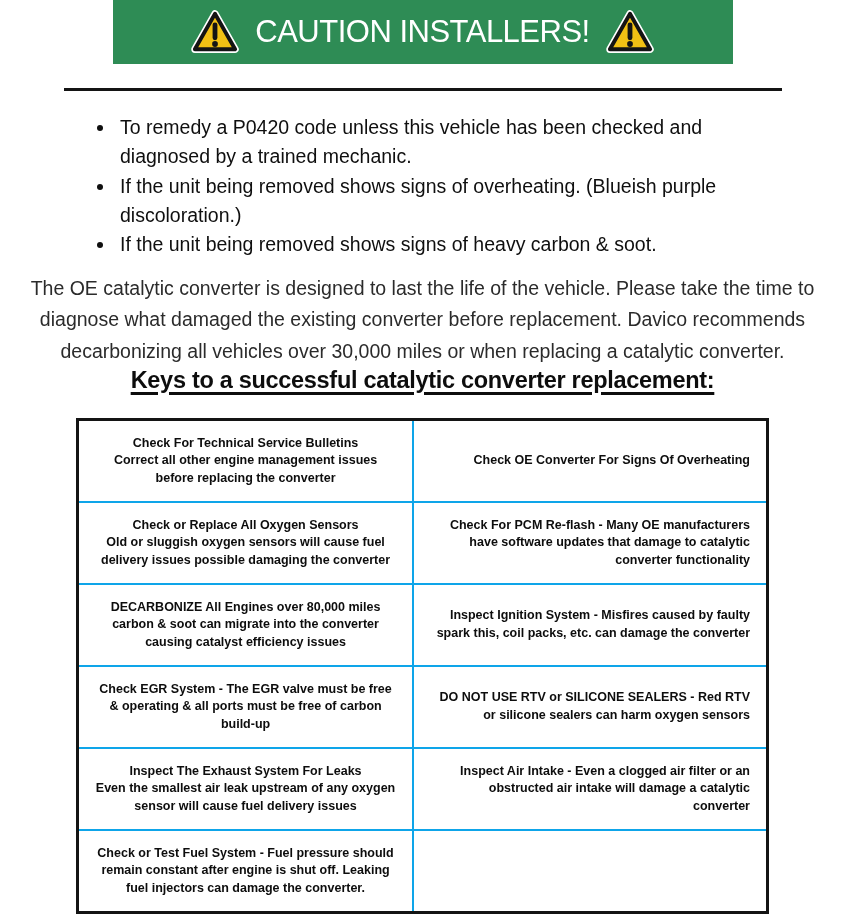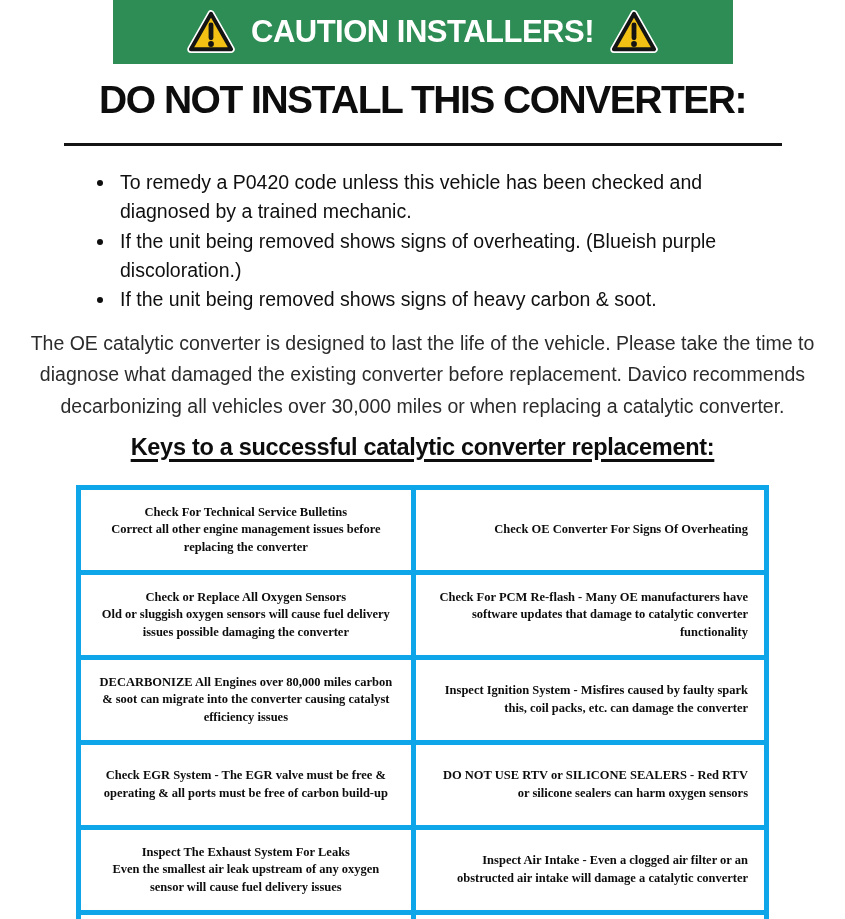--- a/index.html
+++ b/index.html
@@ -24,21 +24,21 @@
     margin: 0 auto;
     background: #2e8c55;
     display: flex;
     align-items: center;
     justify-content: center;
     gap: 16px;
   }
   .banner-text {
     color: #ffffff;
     font-size: 31px;
-    font-weight: bold;
+    font-weight: normal;
     letter-spacing: -0.5px;
     white-space: nowrap;
   }
   .tri-icon { width: 48px; height: 44px; display: block; }
   
   .main-heading {
     margin: 16px 0 0 0;
     text-align: center;
     font-size: 39px;
     font-weight: bold;
@@ -67,49 +67,48 @@
     margin: 14px auto 0 auto;
     width: 838px;
     text-align: center;
     font-size: 19.5px;
     font-weight: normal;
     line-height: 1.6;
     color: #2b2b2b;
   }
   
   .keys-heading {
-    margin: 12px 0 0 0;
+    margin: 0 0 0 0;
     text-align: center;
     font-size: 23.5px;
     font-weight: bold;
     letter-spacing: -0.3px;
     color: #0d0d0d;
     text-decoration: underline;
     text-decoration-thickness: 2.5px;
     text-underline-offset: 4px;
   }
   
   .tips-table {
     width: 693px;
     margin: 24px auto 0 auto;
     border-collapse: collapse;
     border: 3px solid #141414;
     table-layout: fixed;
   }
   .tips-table td {
-    border: 5px solid #0ea5e9;
+    border: 2px solid #0ea5e9;
     height: 72px;
     padding: 4px 16px;
     text-align: center;
     vertical-align: middle;
     font-size: 12.5px;
     font-weight: bold;
     line-height: 1.4;
     color: #0d0d0d;
-    font-family: Liberation Serif, serif;
   }
   .tips-table td.col-left  { width: 48.5%; }
   .tips-table td.col-right { width: 51.5%; text-align: right; }
 </style>
 </head>
 <body>
 
 <div class="page">
 
   <div class="banner">
@@ -121,21 +120,20 @@
     </svg>
     <span class="banner-text">CAUTION INSTALLERS!</span>
     <svg class="tri-icon" viewBox="0 0 100 90" aria-hidden="true">
       <path d="M50 7 L92 81 L8 81 Z" fill="none" stroke="#ffffff" stroke-width="15" stroke-linejoin="round"></path>
       <path d="M50 7 L92 81 L8 81 Z" fill="#f2c114" stroke="#141414" stroke-width="8" stroke-linejoin="round"></path>
       <line x1="50" y1="30" x2="50" y2="57" stroke="#141414" stroke-width="10" stroke-linecap="round"></line>
       <circle cx="50" cy="70" r="6" fill="#141414"></circle>
     </svg>
   </div>
 
-  <h1 class="main-heading">DO NOT INSTALL THIS CONVERTER:</h1>
 
   <div class="divider"></div>
 
   <ul class="bullets">
     <li>To remedy a P0420 code unless this vehicle has been checked and diagnosed by a trained mechanic.</li>
     <li>If the unit being removed shows signs of overheating. (Blueish purple discoloration.)</li>
     <li>If the unit being removed shows signs of heavy carbon &amp; soot.</li>
   </ul>
 
   <p class="body-paragraph">The OE catalytic converter is designed to last the life of the vehicle. Please take the time to diagnose what damaged the existing converter before replacement. Davico recommends decarbonizing all vehicles over 30,000 miles or when replacing a catalytic converter.</p>

